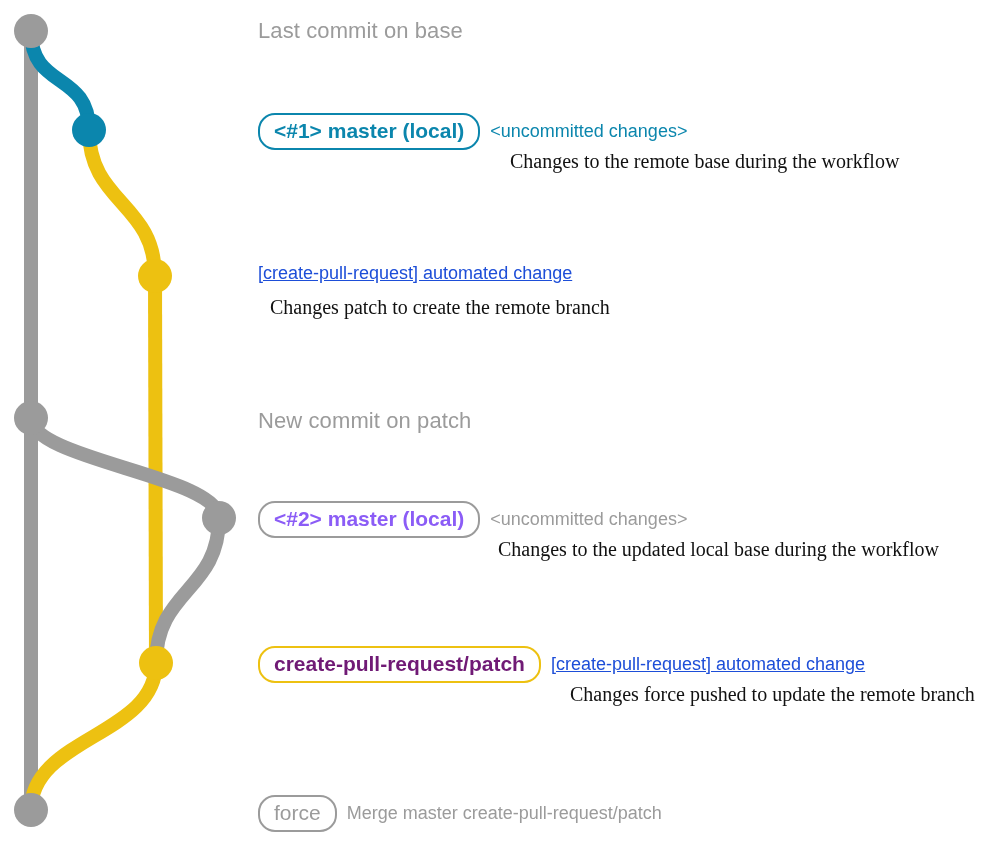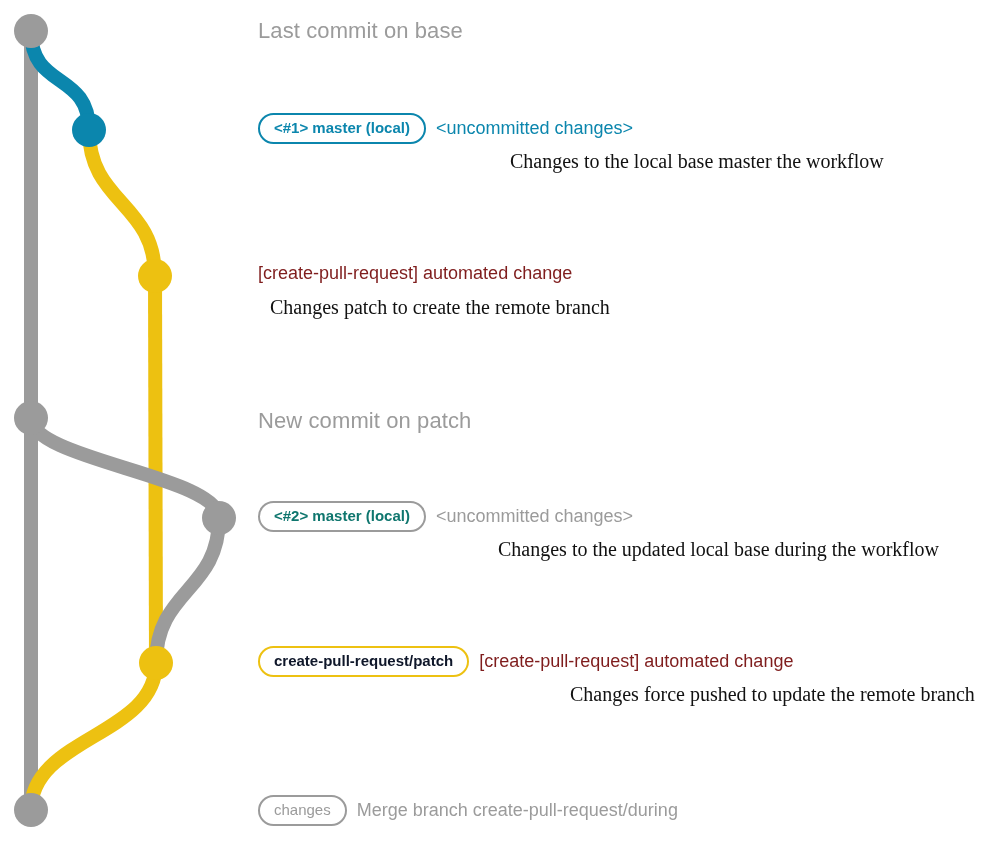--- a/index.html
+++ b/index.html
@@ -35,53 +35,53 @@
   .heading {
     font-size: 22px;
     font-family: "Liberation Sans", sans-serif;
     letter-spacing: 0.1px;
   }
   .pill {
     display: inline-block;
     border: 2px solid #84cc16;
     border-radius: 17px;
     padding: 5px 14px 6px 14px;
-    font-size: 15px;
+    font-size: 21px;
     font-weight: bold;
     line-height: 1.05;
     background: #ffffff;
     box-sizing: border-box;
   }
   .pill.gray {
     border-color: #9b9b9b;
     color: #9b9b9b;
     font-weight: normal;
   }
   .pill.gray-bold {
     border-color: #9b9b9b;
-    color: #0f766e;
+    color: #8b5cf6;
     font-weight: bold;
   }
   .pill.teal {
     border-color: #0b86ad;
     color: #0b86ad;
   }
   .pill.yellow {
     border-color: #edc111;
-    color: #0f172a;
+    color: #701a75;
     text-align: center;
   }
   .subject {
     font-size: 18px;
     font-family: "Liberation Sans", sans-serif;
     margin-left: 10px;
   }
   .subject.teal  { color: #0b86ad; }
   .subject.gray  { color: #9b9b9b; }
-  .subject.yellow{ color: #7f1d1d; }
+  .subject.yellow{ color: #1d4ed8; text-decoration: underline; }
   .desc {
     position: absolute;
     font-family: "Liberation Serif", serif;
     font-size: 20px;
     color: #111111;
     white-space: nowrap;
   }
 </style>
 </head>
 <body>
@@ -114,21 +114,21 @@
   </svg>
 
   <div class="row" style="left:258px; top:18px;">
     <span class="heading" style="color:#9b9b9b;">Last commit on base</span>
   </div>
 
   <div class="row" style="left:258px; top:113px;">
     <span class="pill teal">&lt;#1&gt; master (local)</span>
     <span class="subject teal">&lt;uncommitted changes&gt;</span>
   </div>
-  <div class="desc" style="left:510px; top:150px;">Changes to the local base master the workflow</div>
+  <div class="desc" style="left:510px; top:150px;">Changes to the remote base during the workflow</div>
 
   <div class="row" style="left:258px; top:263px;">
     <span class="subject yellow" style="margin-left:0;">[create-pull-request] automated change</span>
   </div>
   <div class="desc" style="left:270px; top:296px;">Changes patch to create the remote branch</div>
 
   <div class="row" style="left:258px; top:408px;">
     <span class="heading" style="color:#9b9b9b;">New commit on patch</span>
   </div>
 
@@ -138,17 +138,17 @@
   </div>
   <div class="desc" style="left:498px; top:538px;">Changes to the updated local base during the workflow</div>
 
   <div class="row" style="left:258px; top:646px;">
     <span class="pill yellow">create-pull-request/patch</span>
     <span class="subject yellow">[create-pull-request] automated change</span>
   </div>
   <div class="desc" style="left:570px; top:683px;">Changes force pushed to update the remote branch</div>
 
   <div class="row" style="left:258px; top:795px;">
-    <span class="pill gray">changes</span>
-    <span class="subject gray">Merge branch create-pull-request/during</span>
+    <span class="pill gray">force</span>
+    <span class="subject gray">Merge master create-pull-request/patch</span>
   </div>
 
 </div>
 
 </body></html>

